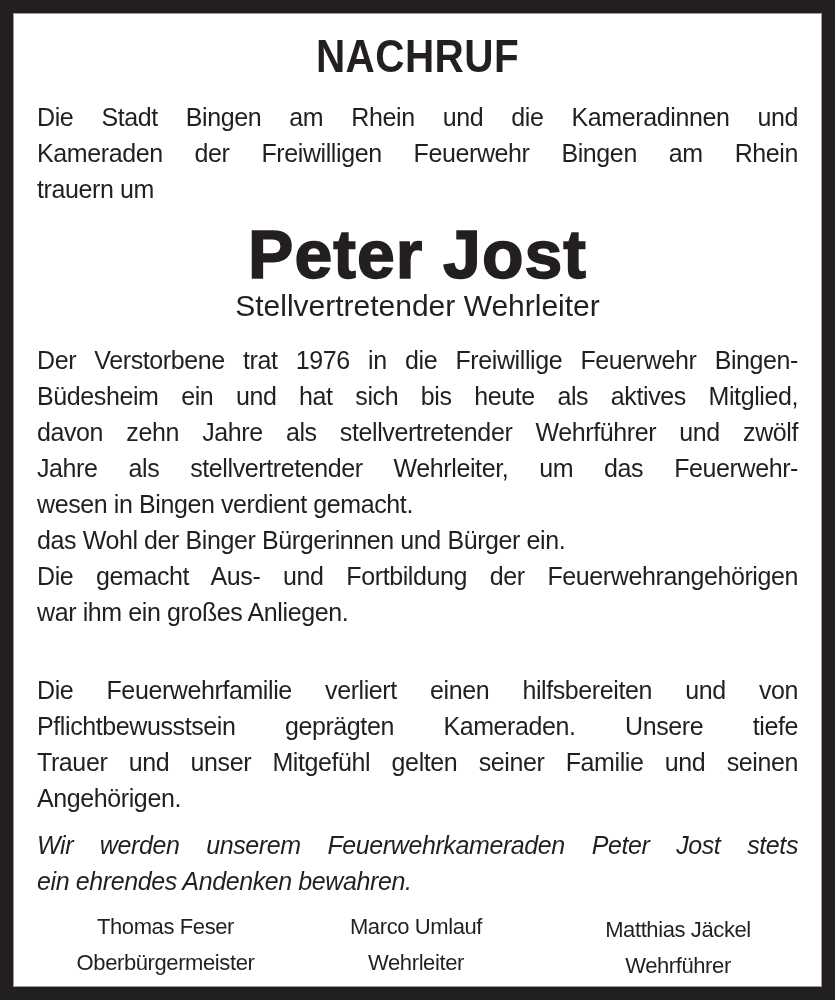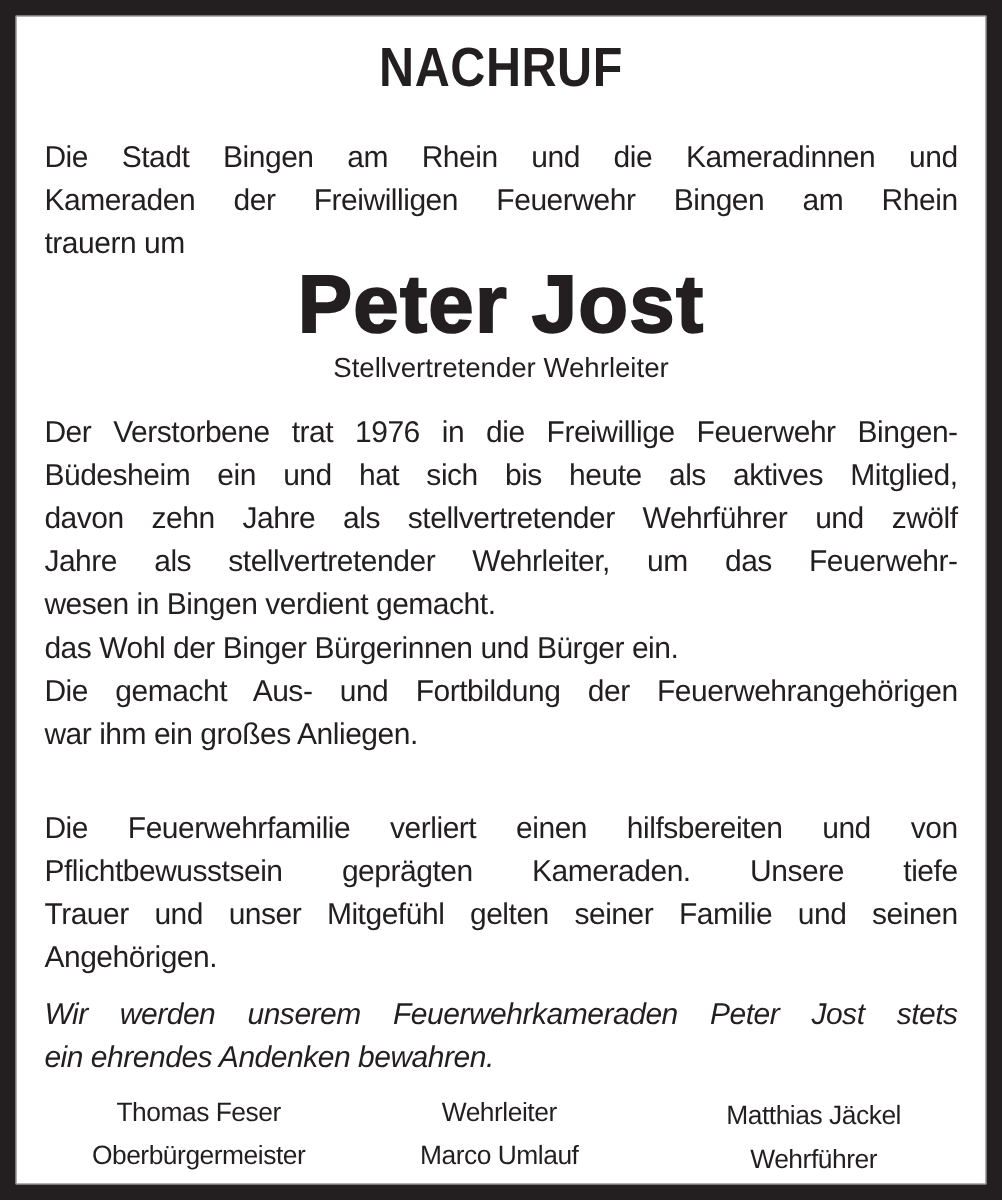--- a/index.html
+++ b/index.html
@@ -68,21 +68,21 @@
       font-size: 68px;
       line-height: 66px;
       letter-spacing: 1px;
       -webkit-text-stroke: 1.6px #231f20;
     }
     .role {
       position: absolute;
       left: 0; width: 809px;
       top: 278px;
       text-align: center;
-      font-size: 23px;
+      font-size: 30px;
       line-height: 30px;
     }
     .signatures {
       position: absolute;
       left: 20px;
       top: 896px;
       width: 770px;
       height: 80px;
     }
     .sig {
@@ -95,21 +95,21 @@
     }
   </style>
 </head>
 <body>
 
 <div class="frame">
   <div class="panel">
 
     <div class="title">NACHRUF</div>
 
-    <div class="para" style="top:86px;margin-top:14px;">
+    <div class="para" style="top:86px;">
       <span class="line">Die Stadt Bingen am Rhein und die Kameradinnen und</span>
       <span class="line">Kameraden der Freiwilligen Feuerwehr Bingen am Rhein</span>
       <span class="line last">trauern um</span>
     </div>
 
     <div class="name">Peter Jost</div>
     <div class="role">Stellvertretender Wehrleiter</div>
 
     <div class="para" style="top:329px;">
       <span class="line">Der Verstorbene trat 1976 in die Freiwillige Feuerwehr Bingen-</span>
@@ -133,22 +133,22 @@
       <span class="line">Wir werden unserem Feuerwehrkameraden Peter Jost stets</span>
       <span class="line last">ein ehrendes Andenken bewahren.</span>
     </div>
 
     <div class="signatures">
       <div class="sig" style="left:0px; width:265px;">
         <div>Thomas Feser</div>
         <div>Oberbürgermeister</div>
       </div>
       <div class="sig" style="left:272px; width:222px;">
+        <div>Marco Umlauf</div>
         <div>Wehrleiter</div>
-        <div>Marco Umlauf</div>
       </div>
       <div class="sig" style="left:530px; width:230px; top:3px;">
         <div>Matthias Jäckel</div>
         <div>Wehrführer</div>
       </div>
     </div>
 
   </div>
 </div>
 

